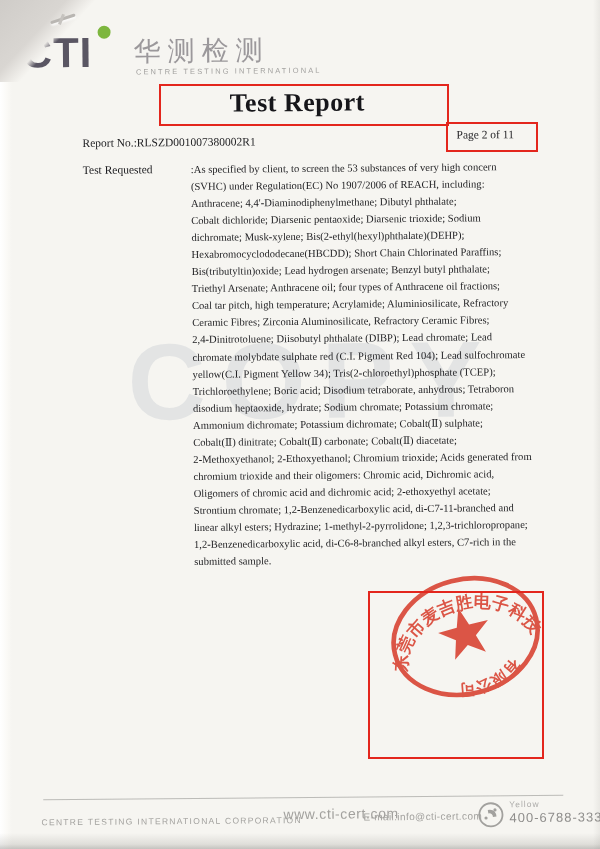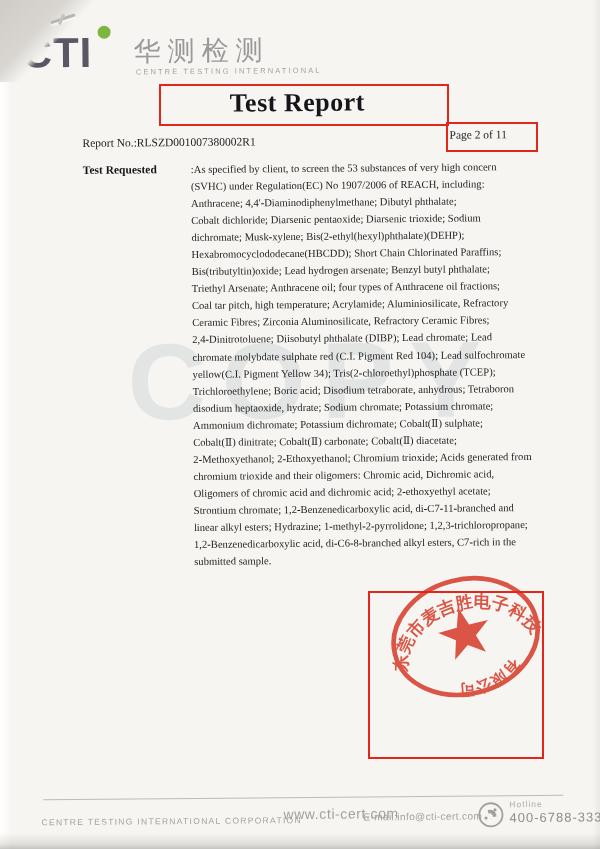--- a/index.html
+++ b/index.html
@@ -30,23 +30,23 @@
     font-weight:800;font-size:42px;line-height:42px;letter-spacing:1px;color:#5a5663;}
   .logo-dot{position:absolute;left:76px;top:-6px;width:13px;height:13px;border-radius:50%;background:#7db63e;}
   .logo-cn{position:absolute;left:112px;top:2px;font-family:"Liberation Sans","DejaVu Sans",sans-serif;
     font-size:27px;letter-spacing:7px;color:#9b989b;font-weight:500;white-space:nowrap;}
   .logo-sub{position:absolute;left:114px;top:36px;font-family:"Liberation Sans","DejaVu Sans",sans-serif;
     font-size:7.5px;letter-spacing:2.1px;color:#a3a2a0;white-space:nowrap;}
   
   .doc-title{position:absolute;left:0;top:88px;width:100%;text-align:center;
     font-size:26px;font-weight:bold;letter-spacing:.5px;color:#16161a;}
   .report-no{position:absolute;left:85px;top:135px;font-size:11.5px;color:#1d1d20;}
-  .page-indicator{position:absolute;left:452px;top:130px;font-size:11.5px;color:#1d1d20;}
+  .page-indicator{position:absolute;left:452px;top:130px;font-size:11.5px;color:#1d1d20;padding-left:7px;}
   
-  .req-label{position:absolute;left:85px;top:162px;font-size:11.5px;font-weight:bold;color:#16161a;text-align:center;}
+  .req-label{position:absolute;left:85px;top:162px;font-size:11.5px;font-weight:normal;color:#16161a;text-align:center;}
   .req-text{position:absolute;left:193px;top:160px;width:352px;
     font-size:10.6px;line-height:17.05px;white-space:pre;color:#1d1d20;}
   
   .watermark{position:absolute;left:128px;top:318px;z-index:-1;
     font-family:"Liberation Sans","DejaVu Sans",sans-serif;font-weight:bold;
     font-size:108px;letter-spacing:16px;color:rgba(183,188,199,.30);}
   
   .stamp{position:absolute;left:386px;top:576px;width:156px;height:126px;z-index:3;
     transform:rotate(-14deg);opacity:.88;}
   
@@ -132,21 +132,21 @@
   <div class="footer">
     <span class="f-company">CENTRE TESTING INTERNATIONAL CORPORATION</span>
     <span class="f-web">www.cti-cert.com</span>
     <span class="f-mail">E-mail:info@cti-cert.com</span>
     <svg class="f-phone" viewBox="0 0 27 27">
       <circle cx="13.5" cy="13.5" r="11.6" fill="none" stroke="#a2a19e" stroke-width="1.8"></circle>
       <path d="M8,11.5 Q13.5,5.5 19,11.5 L16.4,13.9 Q13.5,11 10.6,13.9 Z" fill="#a2a19e" transform="rotate(38 13.5 13.5)"></path>
       <circle cx="8.6" cy="16.6" r="1.6" fill="#a2a19e"></circle>
       <circle cx="17.6" cy="8.6" r="1.6" fill="#a2a19e"></circle>
     </svg>
-    <span class="f-hot">Hotline</span>
+    <span class="f-hot">Yellow</span>
     <span class="f-num">400-6788-333</span>
   </div>
 
 </div>
 
 <div class="anno anno-title"></div>
 <div class="anno anno-page"></div>
 <div class="anno anno-stamp"></div>
 
 <div class="edge-bottom"></div>

